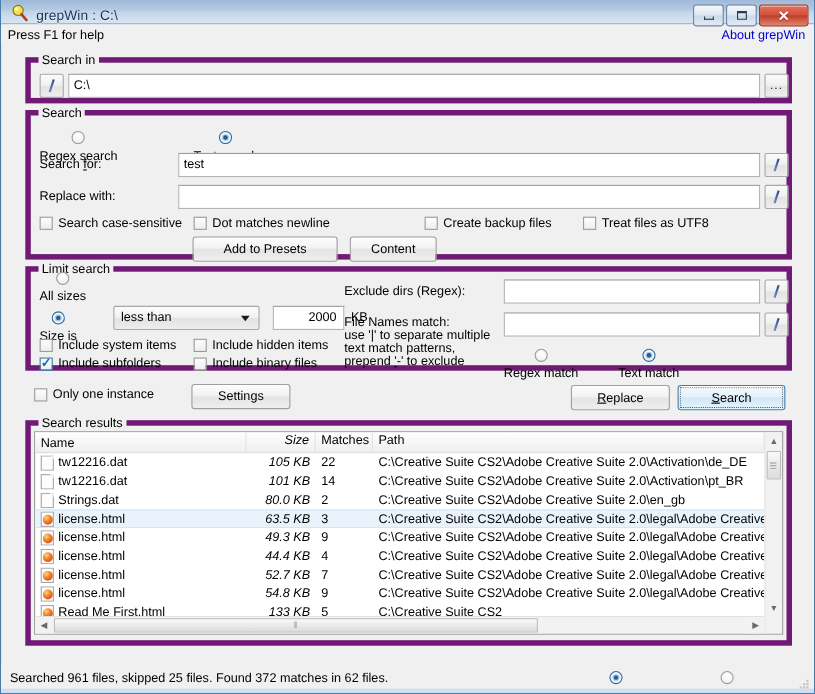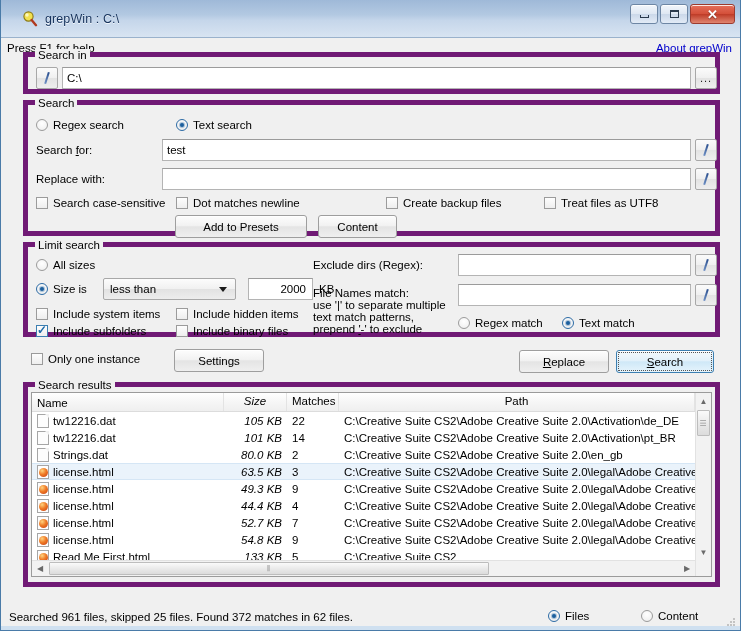--- a/index.html
+++ b/index.html
@@ -14,25 +14,25 @@
   #window {
     width: 741px; height: 631px;
     position: relative;
     background: #f0f0f0;
     border: 1px solid #4a7ba8;
     border-top: none;
     overflow: hidden;
   }
   
   #titlebar {
-    height: 38px;
+    height: 22px;
     background: linear-gradient(to bottom, #9fb9d8 0%, #b3c9e2 40%, #c5d6ea 55%, #d8e4f2 100%);
     border-bottom: 1px solid #9ab2cc;
-    display: flex; align-items: center;
-    padding: 0 4px 0 20px;
+    display: flex; align-items: flex-end;
+    padding: 0 4px 0 8px;
     position: relative;
   }
   #titlebar .t-icon { width: 18px; height: 18px; position: relative; margin-right: 6px; flex: none; }
   #titlebar .title {
     font-size: 12.5px; color: #15325c; letter-spacing: .1px;
     text-shadow: 0 1px 0 rgba(255,255,255,.75);
     white-space: nowrap;
   }
   .win-btns { position: absolute; right: 5px; top: 4px; display: flex; gap: 2px; }
   .win-btn {
@@ -104,21 +104,21 @@
     display: flex; align-items: center; justify-content: center;
     font-size: 11.5px;
     box-shadow: inset 0 1px 0 #fff;
   }
   .btn.focused {
     border-color: #3c7fb1;
     background: linear-gradient(to bottom, #f4fafd 0%, #e3f1fa 45%, #cfe8f7 52%, #e6f4fc 100%);
     outline: 1px dotted #555; outline-offset: -3px;
   }
   .u { text-decoration: underline; }
-  .radio { display: flex; align-items: center; gap: 5px; white-space: nowrap; }
+  .radio { display: flex; align-items: center; gap: 5px; white-space: nowrap; flex-direction: column; }
   .radio .dot {
     width: 12px; height: 12px; border-radius: 50%;
     border: 1px solid #9b9b9b;
     background: radial-gradient(circle at 50% 35%, #fff 0%, #f2f2f2 70%, #e0e0e0 100%);
     flex: none; position: relative;
   }
   .radio.on .dot { border-color: #2c6ba5; }
   .radio.on .dot::after {
     content: ""; position: absolute; left: 3px; top: 3px;
     width: 4px; height: 4px; border-radius: 50%;
@@ -160,21 +160,20 @@
     display: flex; height: 19px;
     background: linear-gradient(to bottom, #ffffff 0%, #f6f6f6 50%, #efefef 100%);
     border-bottom: 1px solid #dcdcdc;
   }
   .lhead div {
     padding: 2px 5px 0 5px;
     border-right: 1px solid #e3e3e3;
     font-size: 11.5px;
     white-space: nowrap;
     overflow: hidden;
-    text-align: center;
   }
   .lrow { display: flex; height: 17px; align-items: center; }
   .lrow.sel { background: #eaf3fb; border-top: 1px solid #d5e6f5; border-bottom: 1px solid #d5e6f5; }
   .lrow > div { padding: 0 5px; white-space: nowrap; overflow: hidden; font-size: 11.5px; }
   .c-name { width: 192px; display: flex; align-items: center; gap: 4px; }
   .c-size { width: 63px; text-align: right; font-style: italic; }
   .c-match { width: 52px; }
   .c-path { flex: 1; }
   .ficon { width: 12px; height: 14px; flex: none; position: relative; }
   .ficon.doc {
@@ -297,33 +296,33 @@
       <span>Search case-sensitive</span>
     </div>
     <div class="check" style="position:absolute; left:148px; top:92px;">
       <span class="box"></span>
       <span>Dot matches newline</span>
     </div>
     <div class="check" style="position:absolute; left:358px; top:92px;">
       <span class="box"></span>
       <span>Create backup files</span>
     </div>
-    <div class="check" style="position:absolute; left:505px; top:92px;padding-left:11px;">
+    <div class="check" style="position:absolute; left:491px; top:92px;padding-left:11px;">
       <span class="box"></span>
       <span>Treat files as UTF8</span>
     </div>
 
     <div class="btn" style="position:absolute; left:147px; top:110px; width:132px;">Add to Presets</div>
     <div class="btn" style="position:absolute; left:290px; top:110px; width:79px;">Content</div>
   </div>
 
   <div class="group" style="left:22px; top:242px; width:697px; height:95px;">
     <span class="legend">Limit search</span>
 
-    <div class="radio" style="position:absolute; left:8px; top:12px;">
+    <div class="radio" style="position:absolute; left:8px; top:0;">
       <span class="dot"></span>
       <span>All sizes</span>
     </div>
     <div class="radio on" style="position:absolute; left:8px; top:36px;">
       <span class="dot"></span>
       <span>Size is</span>
     </div>
     <div class="combo" style="position:absolute; left:75px; top:31px; width:133px;">
       <span>less than</span>
       <span class="arr"></span>

